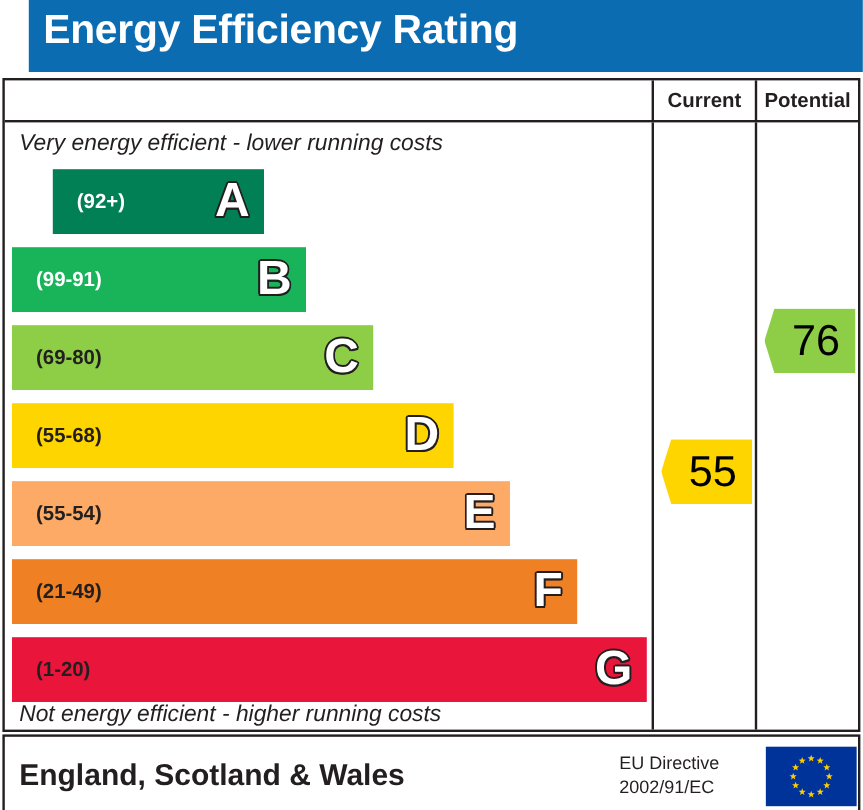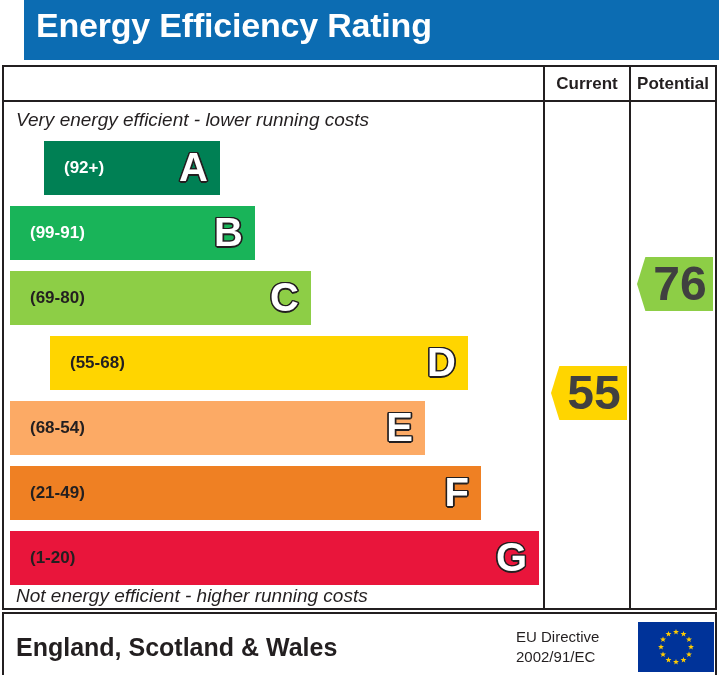--- a/index.html
+++ b/index.html
@@ -156,23 +156,23 @@
     position: absolute;
     height: 54px;
     width: 76px;
     clip-path: polygon(0% 50%, 11% 0%, 100% 0%, 100% 100%, 11% 100%);
     display: flex;
     align-items: center;
     justify-content: center;
     box-sizing: border-box;
   }
   .rating span {
-    font-size: 48px;
-    font-weight: bold;
-    color: #404040;
+    font-size: 36px;
+    font-weight: normal;
+    color: #000000;
     line-height: 1;
     padding-left: 10px;
   }
 
   
   .footer {
     position: absolute;
     left: 2px;
     top: 612px;
     width: 715px;
@@ -242,27 +242,27 @@
       <div class="bar" style="top: 139px; width: 245px; background: rgb(25, 180, 89);">
         <span class="bar-range range-light">(99-91)</span>
         <span class="bar-letter">B</span>
       </div>
 
       <div class="bar" style="top: 204px; width: 301px; background: rgb(141, 206, 70);">
         <span class="bar-range range-dark">(69-80)</span>
         <span class="bar-letter">C</span>
       </div>
 
-      <div class="bar" style="top: 269px; width: 418px; background: rgb(255, 213, 0); margin-left: 40px;">
+      <div class="bar" style="top: 269px; width: 368px; background: rgb(255, 213, 0);">
         <span class="bar-range range-dark">(55-68)</span>
         <span class="bar-letter">D</span>
       </div>
 
       <div class="bar" style="top: 334px; width: 415px; background: rgb(252, 170, 101);">
-        <span class="bar-range range-dark">(68-54)</span>
+        <span class="bar-range range-dark">(55-54)</span>
         <span class="bar-letter">E</span>
       </div>
 
       <div class="bar" style="top: 399px; width: 471px; background: rgb(239, 128, 35);">
         <span class="bar-range range-dark">(21-49)</span>
         <span class="bar-letter">F</span>
       </div>
 
       <div class="bar" style="top: 464px; width: 529px; background: rgb(233, 21, 59);">
         <span class="bar-range range-dark">(1-20)</span>

